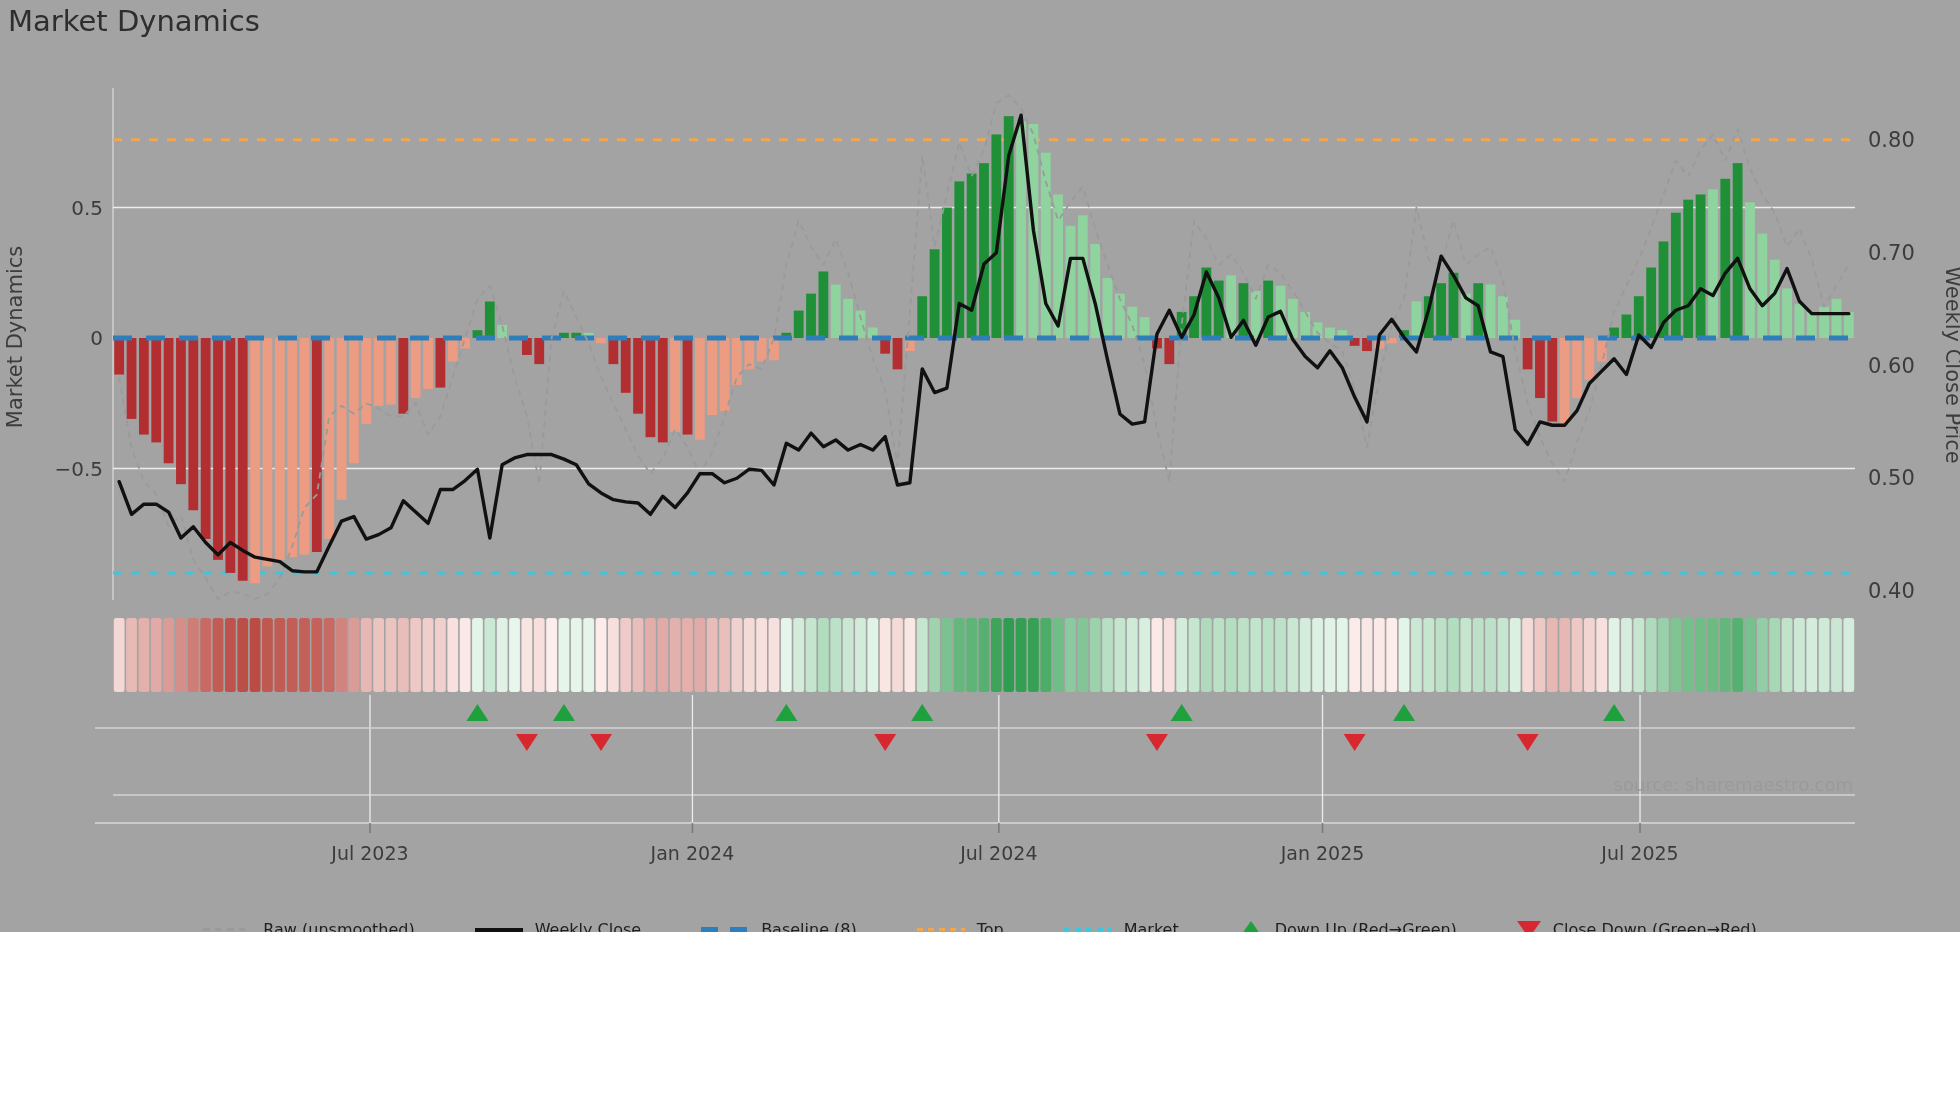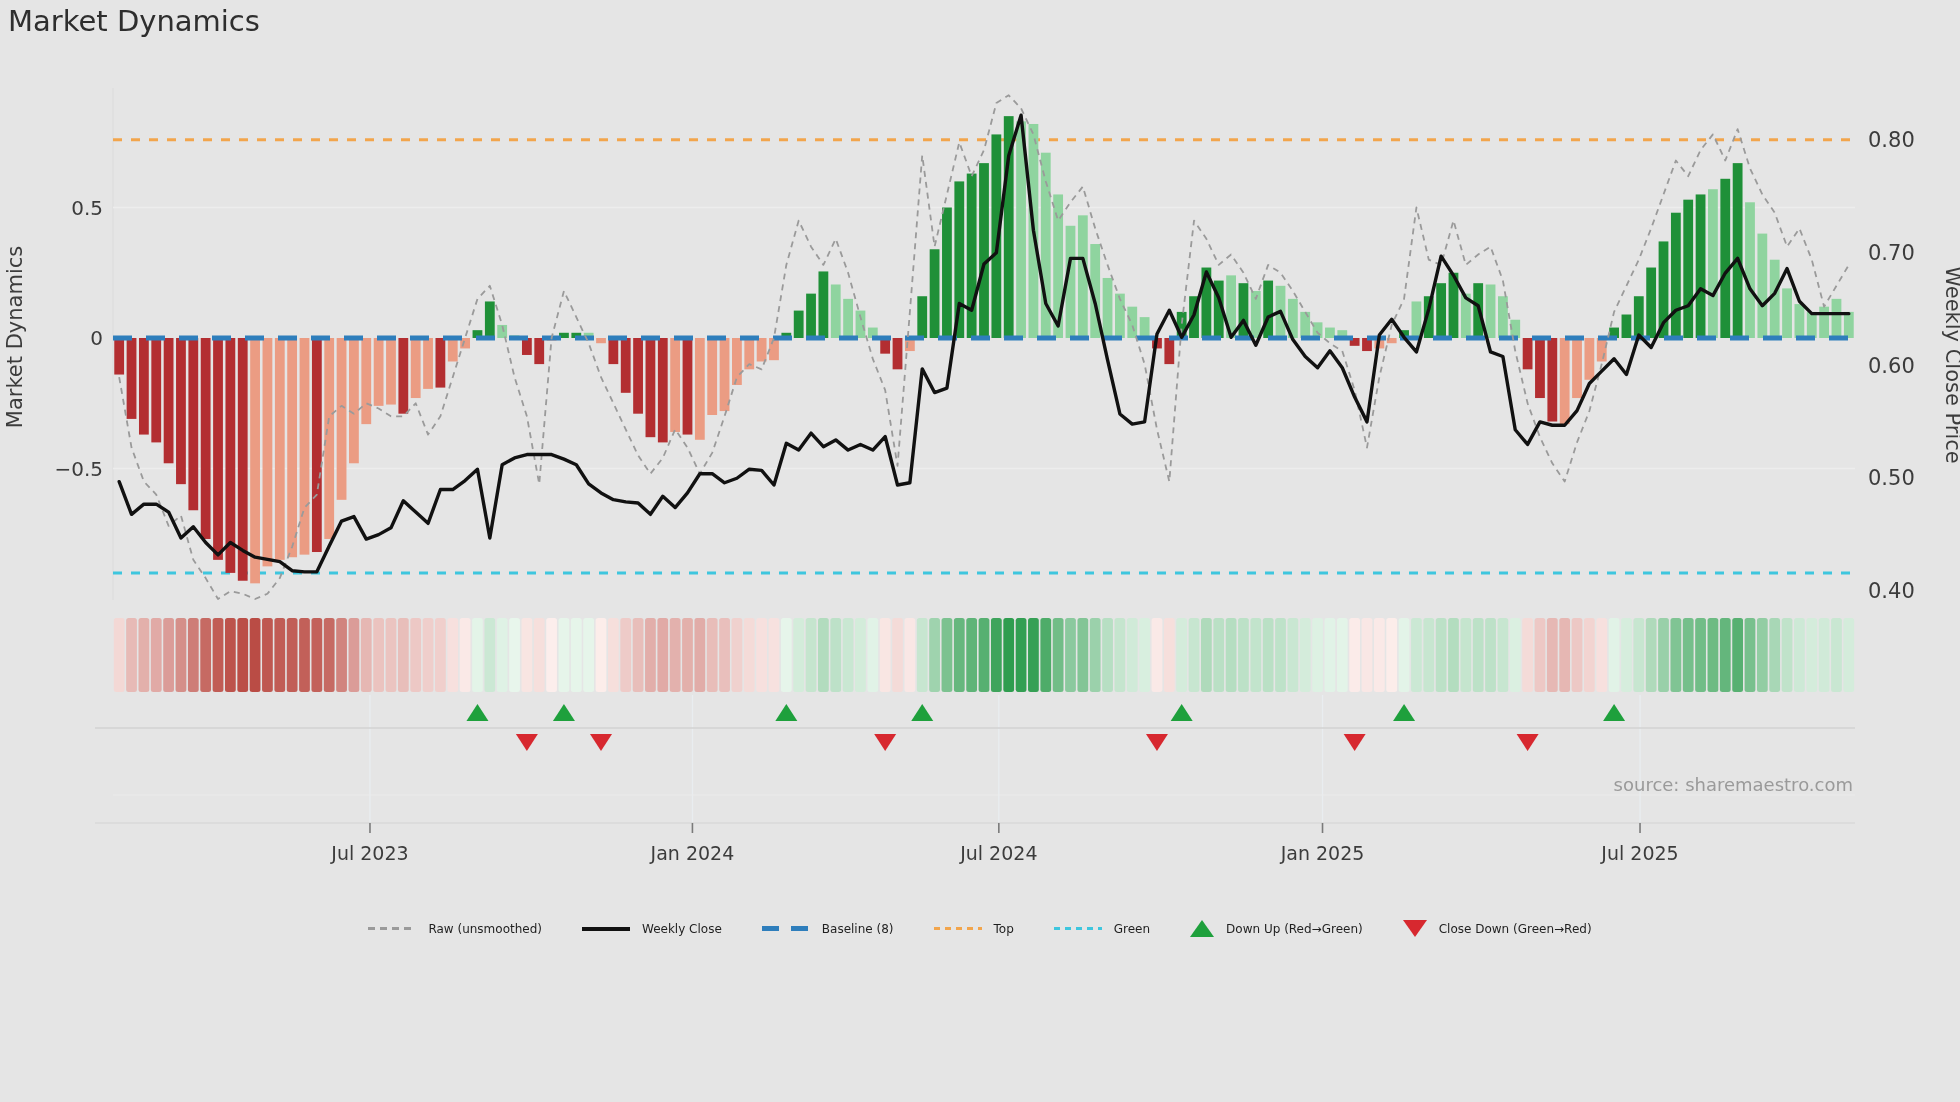--- a/index.html
+++ b/index.html
@@ -1,22 +1,22 @@
 <!DOCTYPE html>
 <html><head>
 <meta charset="utf-8">
 <style>
   html,body{margin:0;padding:0;background:#fff;}
-  .page{position:relative;width:1960px;height:1102px;background:#e5e5e5;overflow:hidden;
+  .page{position:relative;width:1960px;height:932px;background:#a3a3a3;overflow:hidden;
         font-family:"DejaVu Sans","Liberation Sans",sans-serif;}
   .chart-title{position:absolute;left:8px;top:4px;font-size:29px;color:#2e2e2e;font-weight:400;margin:0;}
   svg{position:absolute;left:0;top:0;}
   svg text{font-family:"DejaVu Sans","Liberation Sans",sans-serif;}
   .legend{position:absolute;left:0;top:920px;width:1960px;display:flex;justify-content:center;
-          gap:40px;font-size:12px;color:#1f1f1f;}
+          gap:60px;font-size:16px;color:#1f1f1f;}
   .legend-item{display:flex;align-items:center;gap:12px;white-space:nowrap;}
   .sw{display:inline-block;}
   .sw-raw{width:48px;height:3px;background:repeating-linear-gradient(90deg,#9a9a9a 0 7px,transparent 7px 12px);}
   .sw-close{width:48px;height:4px;background:#111;}
   .sw-base{width:48px;height:5px;background:repeating-linear-gradient(90deg,#2e7ebc 0 17px,transparent 17px 29px);}
   .sw-top{width:48px;height:3px;background:repeating-linear-gradient(90deg,#f2a54c 0 6px,transparent 6px 11px);}
   .sw-bottom{width:48px;height:3px;background:repeating-linear-gradient(90deg,#3ec6de 0 6px,transparent 6px 11px);}
   .sw-up{width:0;height:0;border-left:12px solid transparent;border-right:12px solid transparent;border-bottom:17px solid #1ea03c;}
   .sw-down{width:0;height:0;border-left:12px solid transparent;border-right:12px solid transparent;border-top:17px solid #d7282f;}
 </style>
@@ -391,21 +391,21 @@
     <div class="legend-item">
       <span class="sw sw-base"></span>
       <span>Baseline (8)</span>
     </div>
     <div class="legend-item">
       <span class="sw sw-top"></span>
       <span>Top</span>
     </div>
     <div class="legend-item">
       <span class="sw sw-bottom"></span>
-      <span>Green</span>
+      <span>Market</span>
     </div>
     <div class="legend-item">
       <span class="sw sw-up"></span>
       <span>Down Up (Red→Green)</span>
     </div>
     <div class="legend-item">
       <span class="sw sw-down"></span>
       <span>Close Down (Green→Red)</span>
     </div>
   </div>

